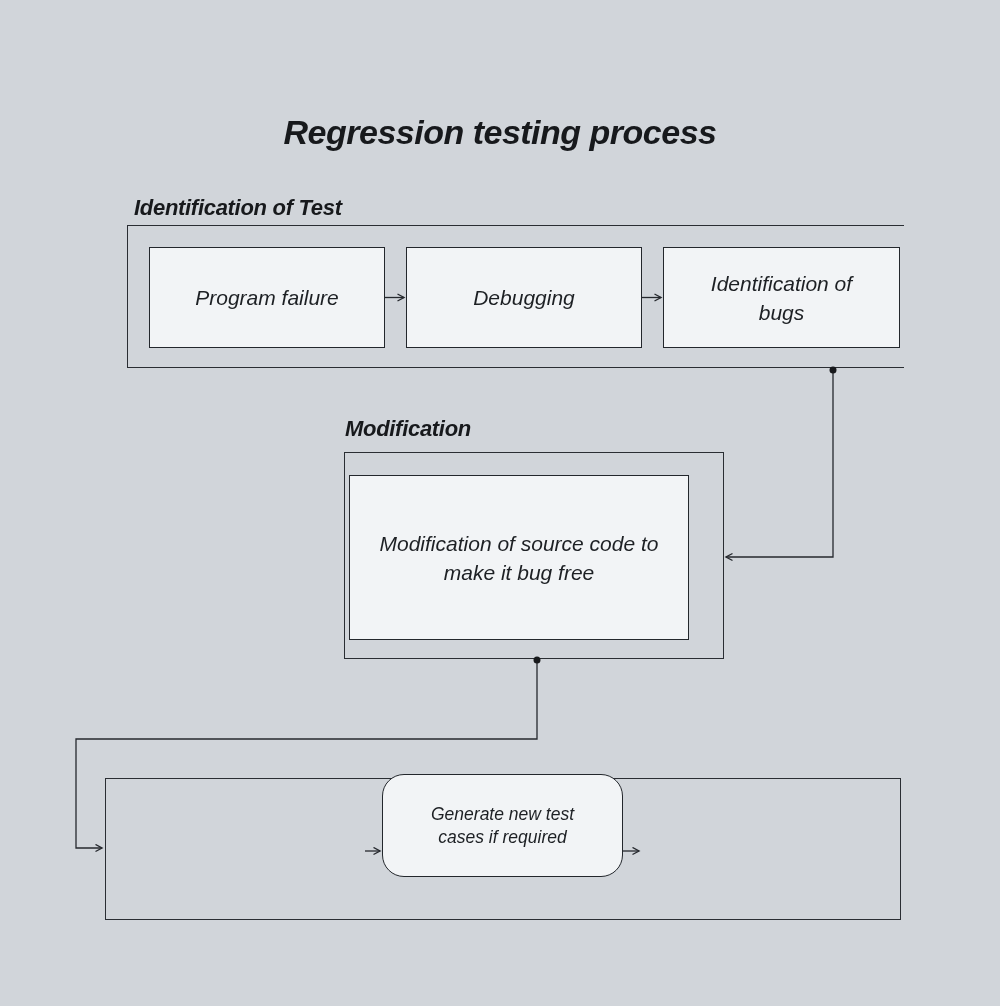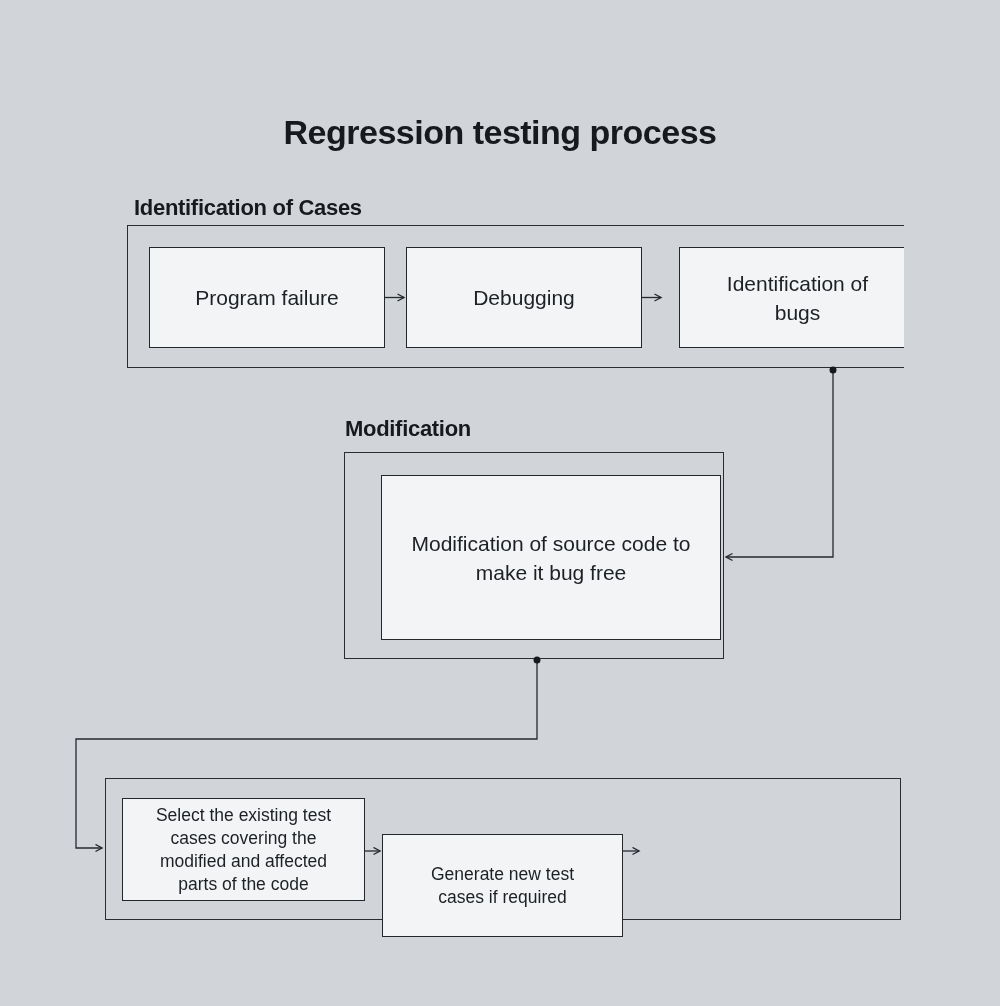--- a/index.html
+++ b/index.html
@@ -7,20 +7,21 @@
     padding: 0;
     background: #d1d5da;
     font-family: "Liberation Sans", "DejaVu Sans", sans-serif;
   }
   .canvas {
     position: relative;
     width: 904px;
     height: 1006px;
     background: #d1d5da;
     overflow: hidden;
+    font-style: italic;
   }
   .diagram-title {
     position: absolute;
     left: 0;
     top: 90px;
     width: 1000px;
     text-align: center;
     font-size: 34px;
     font-weight: 700;
     letter-spacing: -0.5px;
@@ -69,43 +70,40 @@
     z-index: 5;
   }
 </style>
 </head>
 <body>
 
 <div class="canvas">
 
   <h1 class="diagram-title">Regression testing process</h1>
 
-  <div class="group-label" style="left:134px; top:195px;">Identification of Cases</div>
+  <div class="group-label" style="left:134px; top:195px;">Identification of Test</div>
   <div class="group" style="left:127px; top:225px; width:795px; height:143px;"></div>
   <div class="node big" style="left:406px; top:247px; width:236px; height:101px;">
       <span>Debugging</span>
     </div>
   <div class="node big" style="left:149px; top:247px; width:236px; height:101px;">
       <span>Program failure</span>
     </div>
-  <div class="node big" style="left:663px; top:247px; width:237px; height:101px;margin-left:16px;">
+  <div class="node big" style="left:663px; top:247px; width:237px; height:101px;">
       <span>Identification of<br>bugs</span>
     </div>
 
   <div class="group-label" style="left:345px; top:416px;">Modification</div>
   <div class="group" style="left:344px; top:452px; width:380px; height:207px;"></div>
-  <div class="node big" style="left:381px; top:475px; width:340px; height:165px;align-items:center;">
+  <div class="node big" style="left:349px; top:475px; width:340px; height:165px;align-items:center;">
       <span>Modification of source code to<br>make it bug free</span>
     </div>
 
   <div class="group" style="left:105px; top:778px; width:796px; height:142px;"></div>
-  <div class="node small" style="left:122px; top:798px; width:243px; height:103px;">
-      <span>Select the existing test<br>cases covering the<br>modified and affected<br>parts of the code</span>
-    </div>
-  <div class="node small" style="left:382px; top:834px; width:241px; height:103px;">
+  <div class="node small" style="left:382px; top:774px; width:241px; height:103px;border-radius:22px;">
       <span>Generate new test<br>cases if required</span>
     </div>
 
   <svg class="connector-layer" viewBox="0 0 1000 1006">
     <defs>
       <marker id="arrowhead" markerWidth="12" markerHeight="12" refX="8" refY="4.5" orient="auto" markerUnits="userSpaceOnUse">
         <path d="M1.5,1 L8,4.5 L1.5,8" fill="none" stroke="#26292e" stroke-width="1.4"></path>
       </marker>
     </defs>
 

